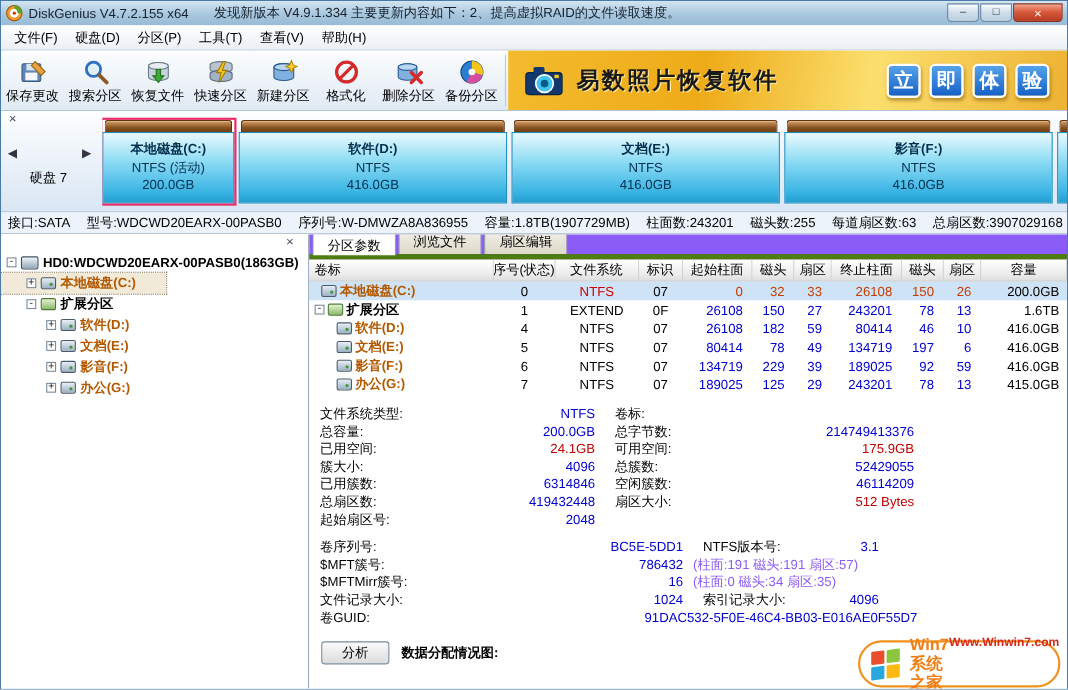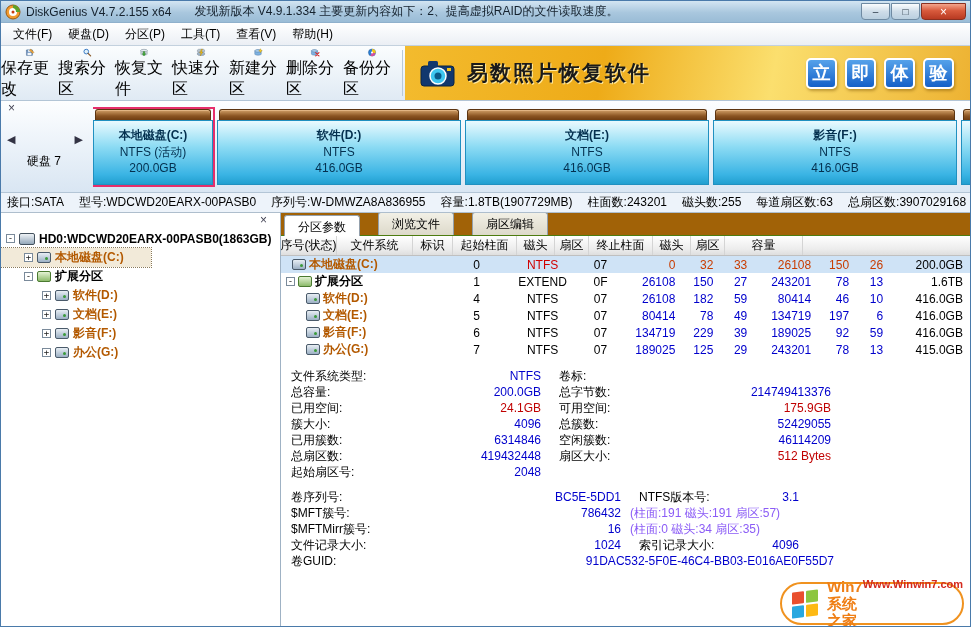--- a/index.html
+++ b/index.html
@@ -16,21 +16,21 @@
   .cap-btn { width:29px; height:17px; border:1px solid #6f8aa2; border-radius:0 0 4px 4px; background:linear-gradient(#fbfdfe,#cfdde9 50%,#bacfdf); font-size:10px; display:flex; align-items:center; justify-content:center; color:#2a3a48; }
   .cap-close { width:45px; background:linear-gradient(#f4a58c,#d85a3c 45%,#b83a22); color:#fff; font-size:12px; border-color:#8a3020; }
 
   
   .menubar { height:23px; background:linear-gradient(#ffffff,#ebeff4); border-bottom:1px solid #c3d1de; display:flex; align-items:center; padding-left:4px; }
   .menu-item { padding:3px 8px; cursor:default; }
 
   
   .toolbar { height:55px; background:linear-gradient(#fbfdfe,#e0eaf4); border-bottom:1px solid #b3c5d6; display:flex; align-items:stretch; }
   .tool-btn { width:57px; display:flex; flex-direction:column; align-items:center; justify-content:center; gap:1px; padding-top:2px; }
-  .tool-btn span.lbl { font-size:16px; }
+  .tool-btn span.lbl { font-size:12px; }
   .tool-icon { width:26px; height:25px; }
   .tool-sep { width:1px; background:#b9c9d9; margin:4px 2px; }
 
   
   .ad { flex:1; background:linear-gradient(100deg,#f3bb2e,#eeab18 35%,#fbdf6e 65%,#edb232); display:flex; align-items:center; gap:10px; padding:0 10px 0 14px; overflow:hidden; }
   .ad-cam { flex:none; }
   .ad-title { font-size:21px; font-weight:bold; color:#1a1a1a; letter-spacing:2px; text-shadow:1px 1px 0 #ffe9a0; white-space:nowrap; }
   .ad-ctas { display:flex; gap:8px; margin-left:auto; padding-right:6px; }
   .ad-tile { width:31px; height:31px; background:linear-gradient(#55a2ea,#1560c8); border:2px solid #fff; border-radius:5px; color:#fff; font-size:18px; font-weight:bold; display:flex; align-items:center; justify-content:center; box-shadow:1px 2px 3px rgba(120,80,0,.45); }
 
@@ -63,21 +63,21 @@
   .drive-ico { width:14px; height:11px; border:1px solid #4a5a6a; border-radius:2px; background:linear-gradient(#e8eef4,#9cb0c4); position:relative; flex:none; }
   .drive-ico::after { content:""; position:absolute; right:2px; bottom:2px; width:3px; height:3px; border-radius:50%; background:#3a9a3a; }
   .ext-ico { width:14px; height:11px; border:1px solid #4a7a30; border-radius:2px; background:linear-gradient(#e4f2d4,#8cba6a); flex:none; }
   .t-disk { font-weight:bold; }
   .t-vol { color:#b35900; font-weight:bold; }
   .t-ext { font-weight:bold; }
   .tree-item.selected { background:#f2ead9; outline:1px dotted #8a7a5a; width:150px; }
 
   
   .content { flex:1; display:flex; flex-direction:column; background:#fff; overflow:hidden; }
-  .tabs { height:23px; background:#a16207; display:flex; align-items:flex-end; padding-left:3px; gap:18px; border-bottom:1px solid #4d7c0f; flex:none; }
+  .tabs { height:23px; background:#8b5cf6; display:flex; align-items:flex-end; padding-left:3px; gap:2px; border-bottom:5px solid #4d7c0f; flex:none; }
   .tab { padding:3px 13px 2px; border:1px solid #94a0ac; border-bottom:none; background:linear-gradient(#f2f0e6,#ddd9ca); border-radius:3px 3px 0 0; position:relative; }
   .tab.active { background:#fff; height:21px; z-index:2; margin-bottom:-1px; }
 
   
   .grid { flex:none; }
   .grid-header { display:flex; height:20px; background:linear-gradient(#ffffff,#ececec 70%,#dedede); border-bottom:1px solid #c0c0c0; }
   .gc { display:flex; align-items:center; justify-content:center; border-right:1px solid #d4d4d4; overflow:hidden; white-space:nowrap; }
   .grid-row { display:flex; height:17px; align-items:stretch; }
   .grid-row .gc { border-right:none; }
   .grid-row.selected { background:#cfe3f6; }
@@ -190,20 +190,27 @@
     <div class="tool-btn">
       <svg class="tool-icon" viewBox="0 0 26 25">
         <path d="M4 8 a9 3.2 0 0 1 18 0 v9 a9 3.2 0 0 1 -18 0 z" fill="#7fb2e0" stroke="#2a5a90"></path>
         <ellipse cx="13" cy="8" rx="9" ry="3.2" fill="#b5d5f0" stroke="#2a5a90"></ellipse>
         <polygon points="20,2 21.5,6 25,7.5 21.5,9 20,13 18.5,9 15,7.5 18.5,6" fill="#ffd428" stroke="#b88a00"></polygon>
       </svg>
       <span class="lbl">新建分区</span>
     </div>
     <div class="tool-btn">
       <svg class="tool-icon" viewBox="0 0 26 25">
+        <circle cx="13" cy="12.5" r="9" fill="none" stroke="#d42a2a" stroke-width="3"></circle>
+        <line x1="6.5" y1="19" x2="19.5" y2="6" stroke="#d42a2a" stroke-width="3"></line>
+      </svg>
+      <span class="lbl">格式化</span>
+    </div>
+    <div class="tool-btn">
+      <svg class="tool-icon" viewBox="0 0 26 25">
         <path d="M3 8 a8.5 3 0 0 1 17 0 v9 a8.5 3 0 0 1 -17 0 z" fill="#7fb2e0" stroke="#2a5a90"></path>
         <ellipse cx="11.5" cy="8" rx="8.5" ry="3" fill="#b5d5f0" stroke="#2a5a90"></ellipse>
         <path d="M15 13 l9 9 M24 13 l-9 9" stroke="#d42a2a" stroke-width="3.2" stroke-linecap="round"></path>
       </svg>
       <span class="lbl">删除分区</span>
     </div>
     <div class="tool-btn">
       <svg class="tool-icon" viewBox="0 0 26 25">
         <circle cx="13" cy="12.5" r="10" fill="#2a7fd4" stroke="#1a4a80"></circle>
         <path d="M13 12.5 L13 2.5 A10 10 0 0 1 22.6 15.5 Z" fill="#f5c518"></path>
@@ -332,20 +339,21 @@
 
     <div class="content">
       <div class="tabs">
         <div class="tab active">分区参数</div>
         <div class="tab">浏览文件</div>
         <div class="tab">扇区编辑</div>
       </div>
 
       <div class="grid">
         <div class="grid-header">
+          <div class="gc w-name">卷标</div>
           <div class="gc w-no">序号(状态)</div>
           <div class="gc w-fs">文件系统</div>
           <div class="gc w-id">标识</div>
           <div class="gc w-c1">起始柱面</div>
           <div class="gc w-h1">磁头</div>
           <div class="gc w-s1">扇区</div>
           <div class="gc w-c2">终止柱面</div>
           <div class="gc w-h2">磁头</div>
           <div class="gc w-s2">扇区</div>
           <div class="gc w-cap">容量</div>
@@ -523,20 +531,24 @@
           <span class="dvb">1024</span>
           <span class="dlb2">索引记录大小:</span>
           <span class="dvb2">4096</span>
         </div>
         <div class="d-row">
           <span class="dl">卷GUID:</span>
           <span class="dv-guid">91DAC532-5F0E-46C4-BB03-E016AE0F55D7</span>
         </div>
       </div>
 
+      <div class="c-footer">
+        <div class="analyze-btn">分析</div>
+        <span class="map-label">数据分配情况图:</span>
+      </div>
     </div>
   </div>
 
   <div class="watermark">
     <div class="flag">
       <i class="f1"></i>
         <i class="f2"></i>
         <i class="f3"></i>
         <i class="f4"></i>
     </div>

